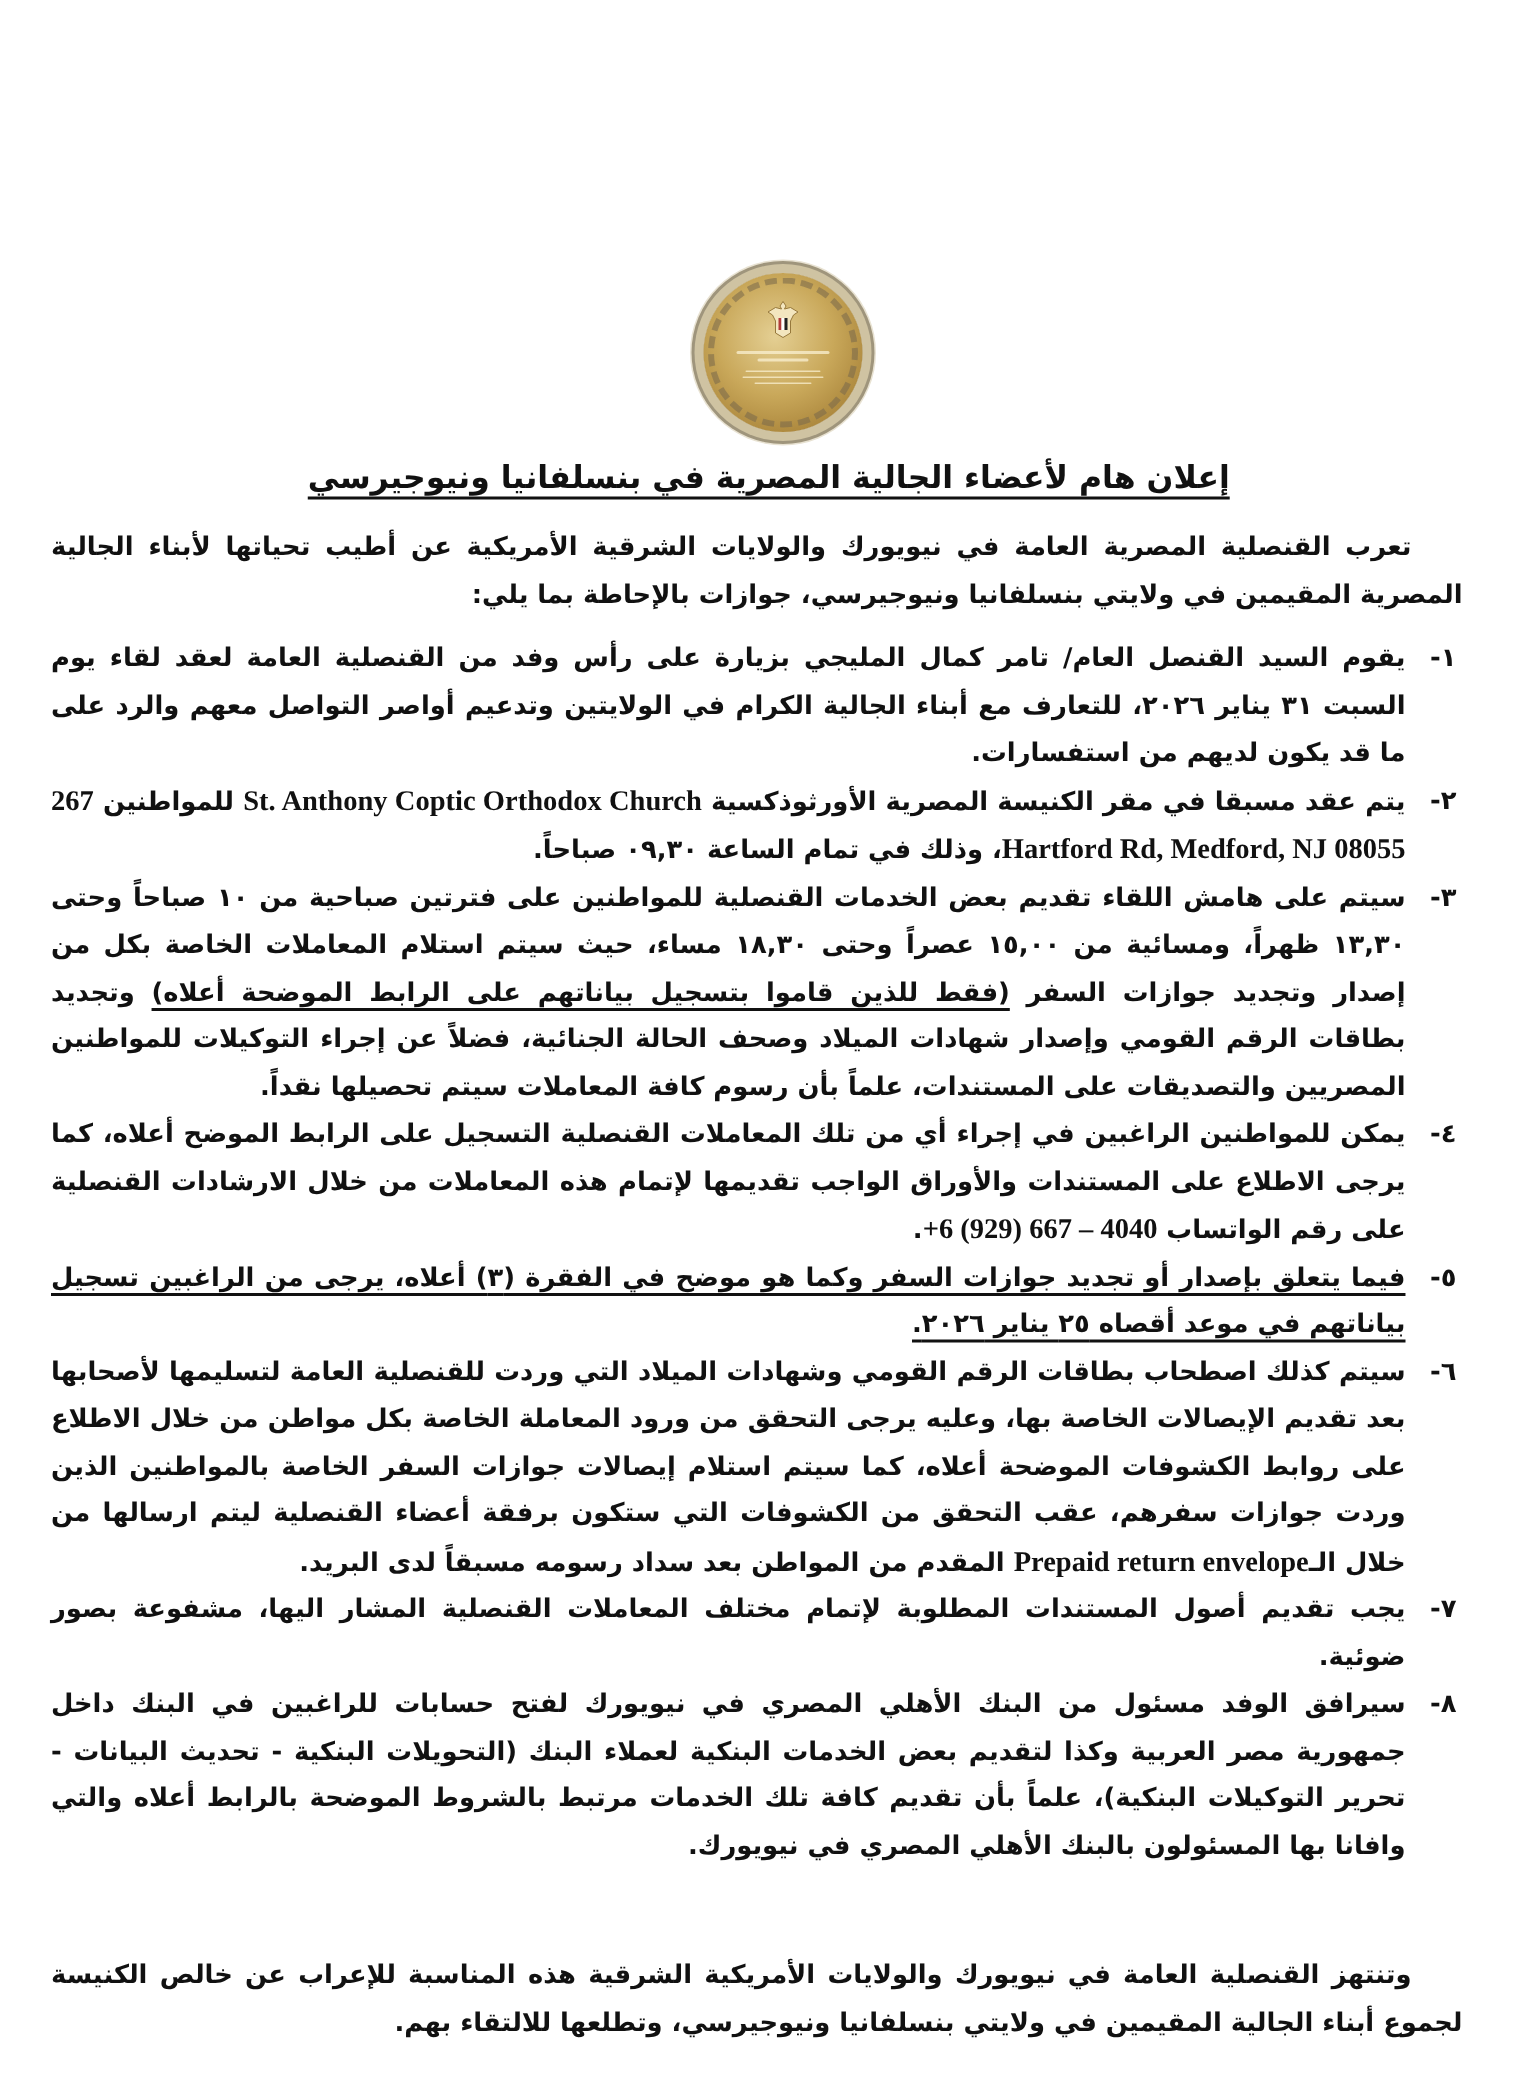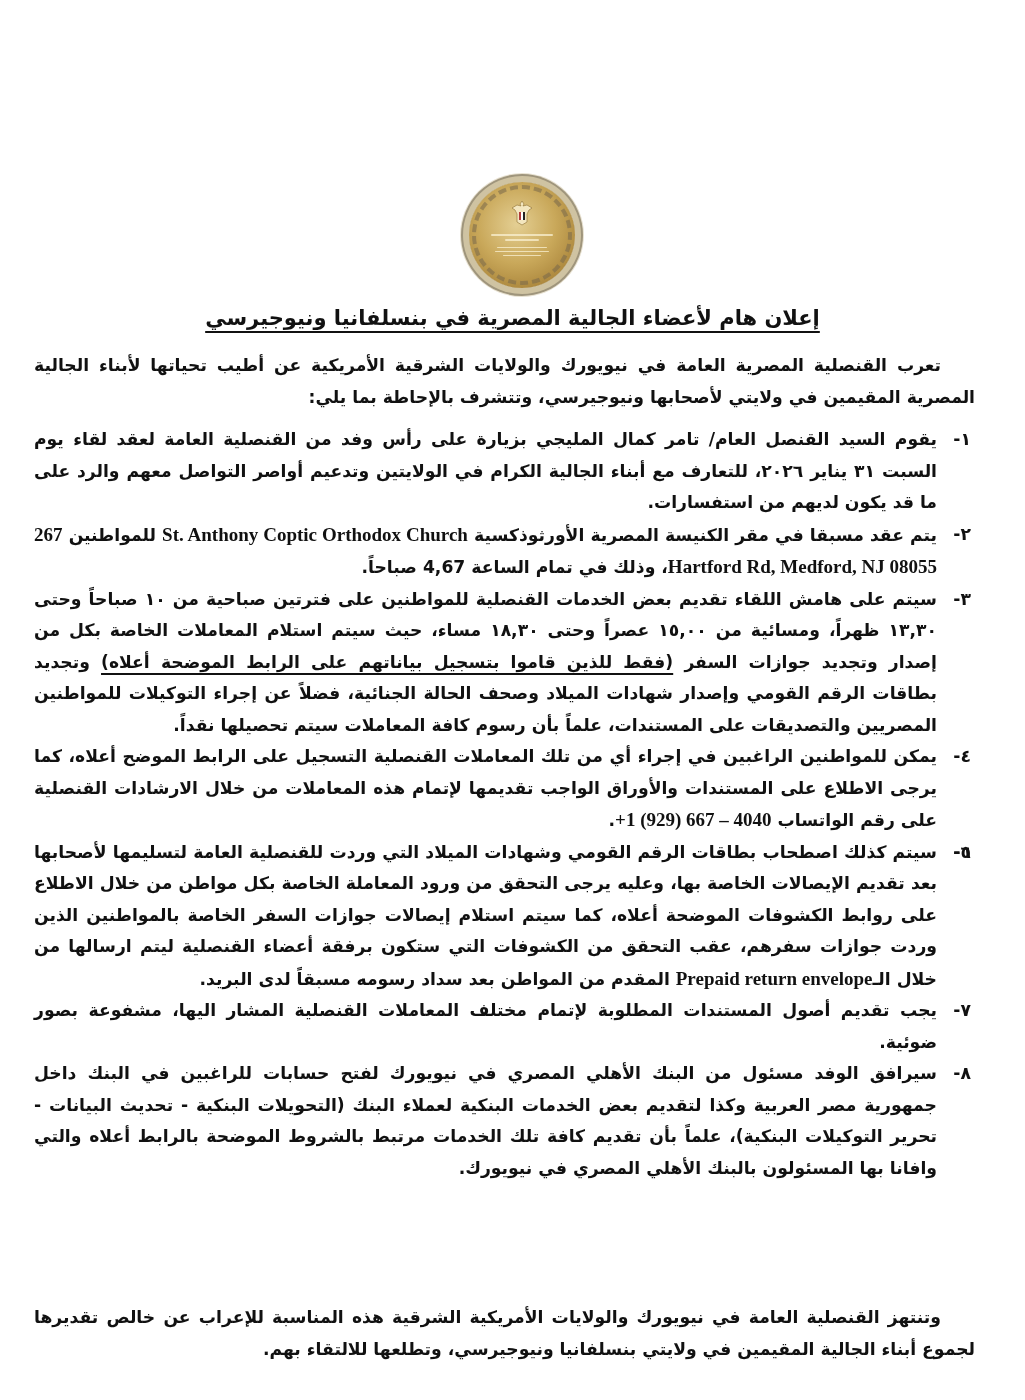--- a/index.html
+++ b/index.html
@@ -134,54 +134,55 @@
     <div class="seal-text t3"></div>
     <div class="seal-text t4"></div>
     <div class="seal-text t5"></div>
   </div>
 
   <div class="title">
     <span>إعلان هام لأعضاء الجالية المصرية في بنسلفانيا ونيوجيرسي</span>
   </div>
 
   <div class="body-text intro">
-    <p>تعرب القنصلية المصرية العامة في نيويورك والولايات الشرقية الأمريكية عن أطيب تحياتها لأبناء الجالية المصرية المقيمين في ولايتي لأصحابها ونيوجيرسي، وتتشرف بالإحاطة بما يلي:</p>
+    <p>تعرب القنصلية المصرية العامة في نيويورك والولايات الشرقية الأمريكية عن أطيب تحياتها لأبناء الجالية المصرية المقيمين في ولايتي بنسلفانيا ونيوجيرسي، جوازات بالإحاطة بما يلي:</p>
   </div>
 
   <div class="body-text items-wrap">
     <ol class="items">
 
       <li>
         <span class="num">١-</span>
         <span>يقوم السيد القنصل العام/ تامر كمال المليجي بزيارة على رأس وفد من القنصلية العامة لعقد لقاء يوم السبت ٣١ يناير ٢٠٢٦، للتعارف مع أبناء الجالية الكرام في الولايتين وتدعيم أواصر التواصل معهم والرد على ما قد يكون لديهم من استفسارات.</span>
       </li>
 
       <li>
         <span class="num">٢-</span>
         <span>يتم عقد مسبقا في مقر الكنيسة المصرية الأورثوذكسية</span>
         <span class="en">St. Anthony Coptic Orthodox Church</span>
         <span>للمواطنين</span>
-        <span class="en">267 Hartford Rd, Medford, NJ 08055</span><span>، وذلك في تمام الساعة 4,67 صباحاً.</span>
+        <span class="en">267 Hartford Rd, Medford, NJ 08055</span><span>، وذلك في تمام الساعة ٠٩,٣٠ صباحاً.</span>
       </li>
 
       <li>
         <span class="num">٣-</span>
         <span>سيتم على هامش اللقاء تقديم بعض الخدمات القنصلية للمواطنين على فترتين صباحية من ١٠ صباحاً وحتى ١٣,٣٠ ظهراً، ومسائية من ١٥,٠٠ عصراً وحتى ١٨,٣٠ مساء، حيث سيتم استلام المعاملات الخاصة بكل من إصدار وتجديد جوازات السفر</span>
         <span class="ul">(فقط للذين قاموا بتسجيل بياناتهم على الرابط الموضحة أعلاه)</span>
         <span>وتجديد بطاقات الرقم القومي وإصدار شهادات الميلاد وصحف الحالة الجنائية، فضلاً عن إجراء التوكيلات للمواطنين المصريين والتصديقات على المستندات، علماً بأن رسوم كافة المعاملات سيتم تحصيلها نقداً.</span>
       </li>
 
       <li>
         <span class="num">٤-</span>
         <span>يمكن للمواطنين الراغبين في إجراء أي من تلك المعاملات القنصلية التسجيل على الرابط الموضح أعلاه، كما يرجى الاطلاع على المستندات والأوراق الواجب تقديمها لإتمام هذه المعاملات من خلال الارشادات القنصلية على رقم الواتساب</span>
-        <span class="en">+1 (929) 667 – 4040</span><span>.</span>
+        <span class="en">+6 (929) 667 – 4040</span><span>.</span>
       </li>
 
       <li>
         <span class="num">٥-</span>
+        <span class="ul">فيما يتعلق بإصدار أو تجديد جوازات السفر وكما هو موضح في الفقرة (٣) أعلاه، يرجى من الراغبين تسجيل بياناتهم في موعد أقصاه ٢٥ يناير ٢٠٢٦.</span>
       </li>
 
       <li>
         <span class="num">٦-</span>
         <span>سيتم كذلك اصطحاب بطاقات الرقم القومي وشهادات الميلاد التي وردت للقنصلية العامة لتسليمها لأصحابها بعد تقديم الإيصالات الخاصة بها، وعليه يرجى التحقق من ورود المعاملة الخاصة بكل مواطن من خلال الاطلاع على روابط الكشوفات الموضحة أعلاه، كما سيتم استلام إيصالات جوازات السفر الخاصة بالمواطنين الذين وردت جوازات سفرهم، عقب التحقق من الكشوفات التي ستكون برفقة أعضاء القنصلية ليتم ارسالها من خلال الـ</span><span class="en">Prepaid return envelope</span><span> المقدم من المواطن بعد سداد رسومه مسبقاً لدى البريد.</span>
       </li>
 
       <li>
         <span class="num">٧-</span>
         <span>يجب تقديم أصول المستندات المطلوبة لإتمام مختلف المعاملات القنصلية المشار اليها، مشفوعة بصور ضوئية.</span>
@@ -189,16 +190,16 @@
 
       <li>
         <span class="num">٨-</span>
         <span>سيرافق الوفد مسئول من البنك الأهلي المصري في نيويورك لفتح حسابات للراغبين في البنك داخل جمهورية مصر العربية وكذا لتقديم بعض الخدمات البنكية لعملاء البنك (التحويلات البنكية - تحديث البيانات - تحرير التوكيلات البنكية)، علماً بأن تقديم كافة تلك الخدمات مرتبط بالشروط الموضحة بالرابط أعلاه والتي وافانا بها المسئولون بالبنك الأهلي المصري في نيويورك.</span>
       </li>
 
     </ol>
   </div>
 
   <div class="body-text closing">
-    <p>وتنتهز القنصلية العامة في نيويورك والولايات الأمريكية الشرقية هذه المناسبة للإعراب عن خالص تقديرها لجموع أبناء الجالية المقيمين في ولايتي بنسلفانيا ونيوجيرسي، وتطلعها للالتقاء بهم.</p>
+    <p>وتنتهز القنصلية العامة في نيويورك والولايات الأمريكية الشرقية هذه المناسبة للإعراب عن خالص الكنيسة لجموع أبناء الجالية المقيمين في ولايتي بنسلفانيا ونيوجيرسي، وتطلعها للالتقاء بهم.</p>
   </div>
 
 </div>
 
 </body></html>

